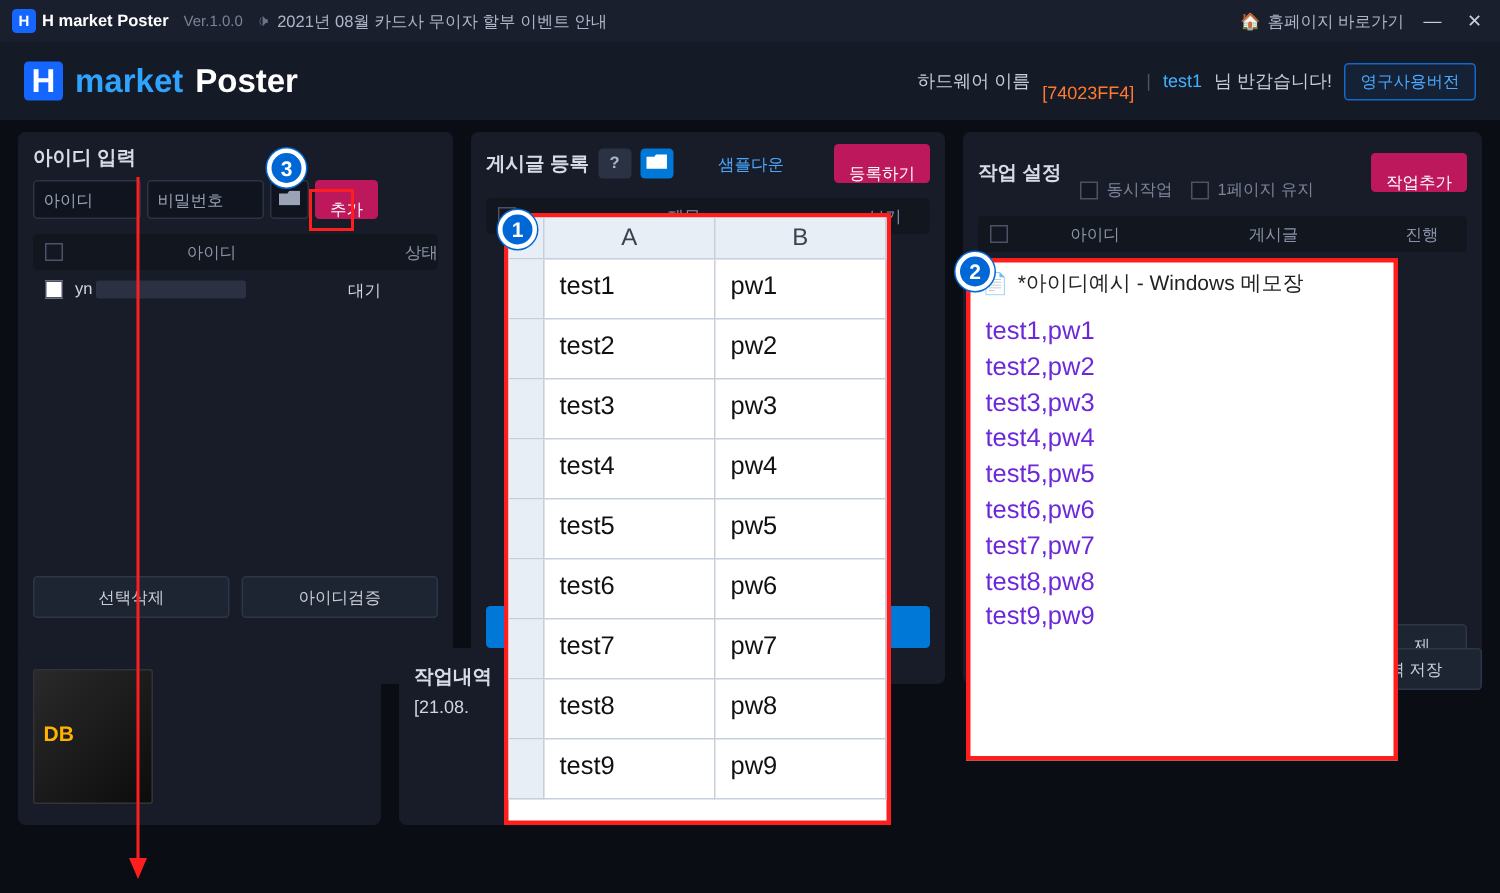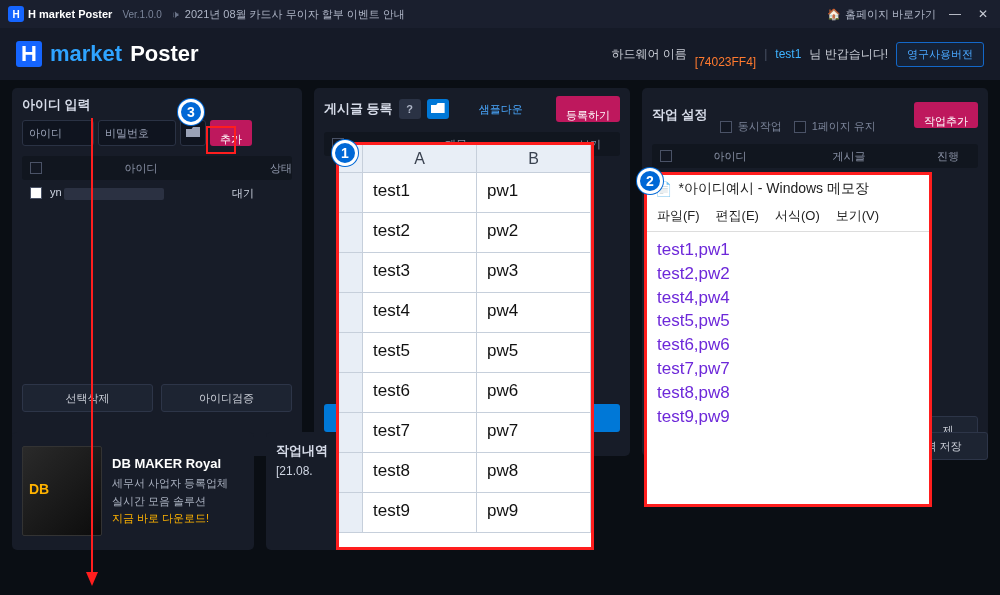--- a/index.html
+++ b/index.html
@@ -280,26 +280,20 @@
       <button class="btn-primary" style="flex:0 0 60px">작업</button>
       <div style="flex:1"></div>
       <button class="gray-btn" style="flex:0 0 60px">제</button>
     </div>
   </div>
 </div>
 
 <div class="lower">
   <div class="promo">
     <div class="box3d"></div>
-    <div class="promo-txt">
-      <div class="promo-title">DB MAKER Royal</div>
-      <div>세무서 사업자 등록업체</div>
-      <div>실시간 모음 솔루션</div>
-      <div class="promo-cta">지금 바로 다운로드!</div>
-    </div>
   </div>
   <div class="logpane">
     <div class="sect-title" style="margin-bottom:4px">
        <span>작업내역</span>
     </div>
     <div>[21.08.</div>
   </div>
 </div>
 <div class="savepane">
   <button class="gray-btn" style="width:100px">내역 저장</button>
@@ -358,29 +352,24 @@
         <div class="ex-cell">pw9</div>
       </div>
     </div>
 </div>
 
 <div class="overlay ov-notepad">
   <div class="np-title">
     <span>📄</span>
     <span>*아이디예시 - Windows 메모장</span>
   </div>
-  <div class="np-menu">
-    <span>파일(F)</span>
-    <span>편집(E)</span>
-    <span>서식(O)</span>
-    <span>보기(V)</span>
-  </div>
   <div class="np-body" id="np-body">
       <div>test1,pw1</div>
       <div>test2,pw2</div>
+      <div>test3,pw3</div>
       <div>test4,pw4</div>
       <div>test5,pw5</div>
       <div>test6,pw6</div>
       <div>test7,pw7</div>
       <div>test8,pw8</div>
       <div>test9,pw9</div>
     </div>
 </div>
 
 <div class="numtag tag1">1</div>

